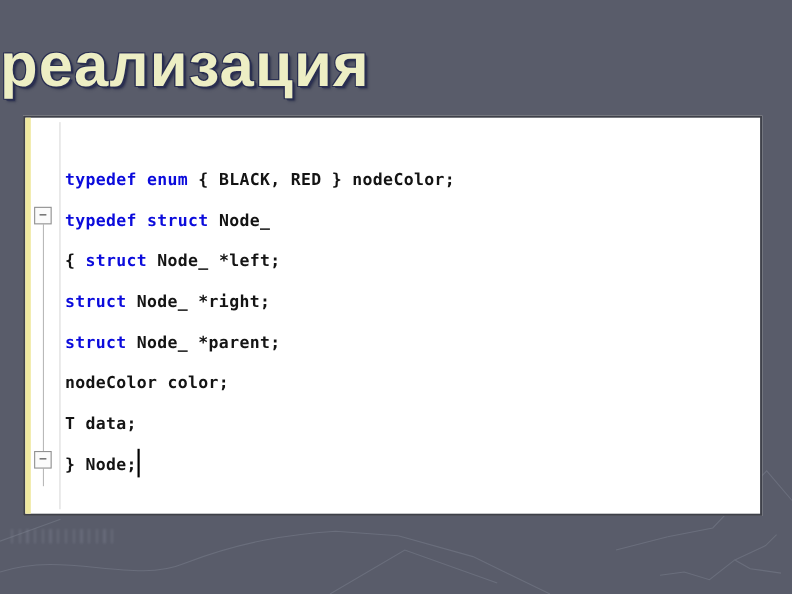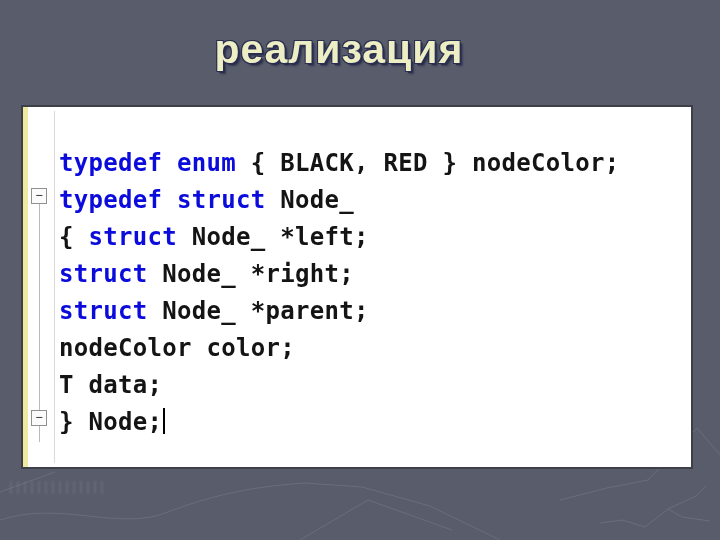--- a/index.html
+++ b/index.html
@@ -29,22 +29,21 @@
       repeating-linear-gradient(90deg, #7F8392 0 2px, transparent 2px 7px);
     background-size:100% 13px;
     background-repeat:no-repeat;
     background-position:0 3px;
     opacity:.38;
     filter:blur(.8px);
   }
   .slide-title{
     position:absolute;
     left:0;right:42px;top:26px;
-    text-align:center;
-    font-size:41px;
+    font-size:56px;
     font-weight:bold;
     letter-spacing:1px;
     color:var(--title-fill);
     text-shadow:
       -1px -1px 0 var(--title-shadow),
        1px -1px 0 var(--title-shadow),
       -1px  1px 0 var(--title-shadow),
        1px  1px 0 var(--title-shadow),
        2px  2px 0 var(--title-shadow),
        3px  3px 2px rgba(24,29,60,.55);
@@ -80,21 +79,21 @@
     background:#FBFBFB;
     color:#3C3C3C;
     font:12px/13px "DejaVu Sans Mono",monospace;
     text-align:center;
     cursor:pointer;
     z-index:2;
   }
   .code-area{
     position:absolute;left:36px;top:38px;right:4px;
     font-family:"DejaVu Sans Mono","Liberation Mono",monospace;
-    font-size:24px;
+    font-size:15px;
     font-weight:bold;
     line-height:37px;
     letter-spacing:.3px;
     color:var(--code-text);
     white-space:pre;
   }
   .code-line{height:37px;}
   .tok.keyword{color:var(--keyword-blue);}
   .caret{
     display:inline-block;width:2px;height:26px;

